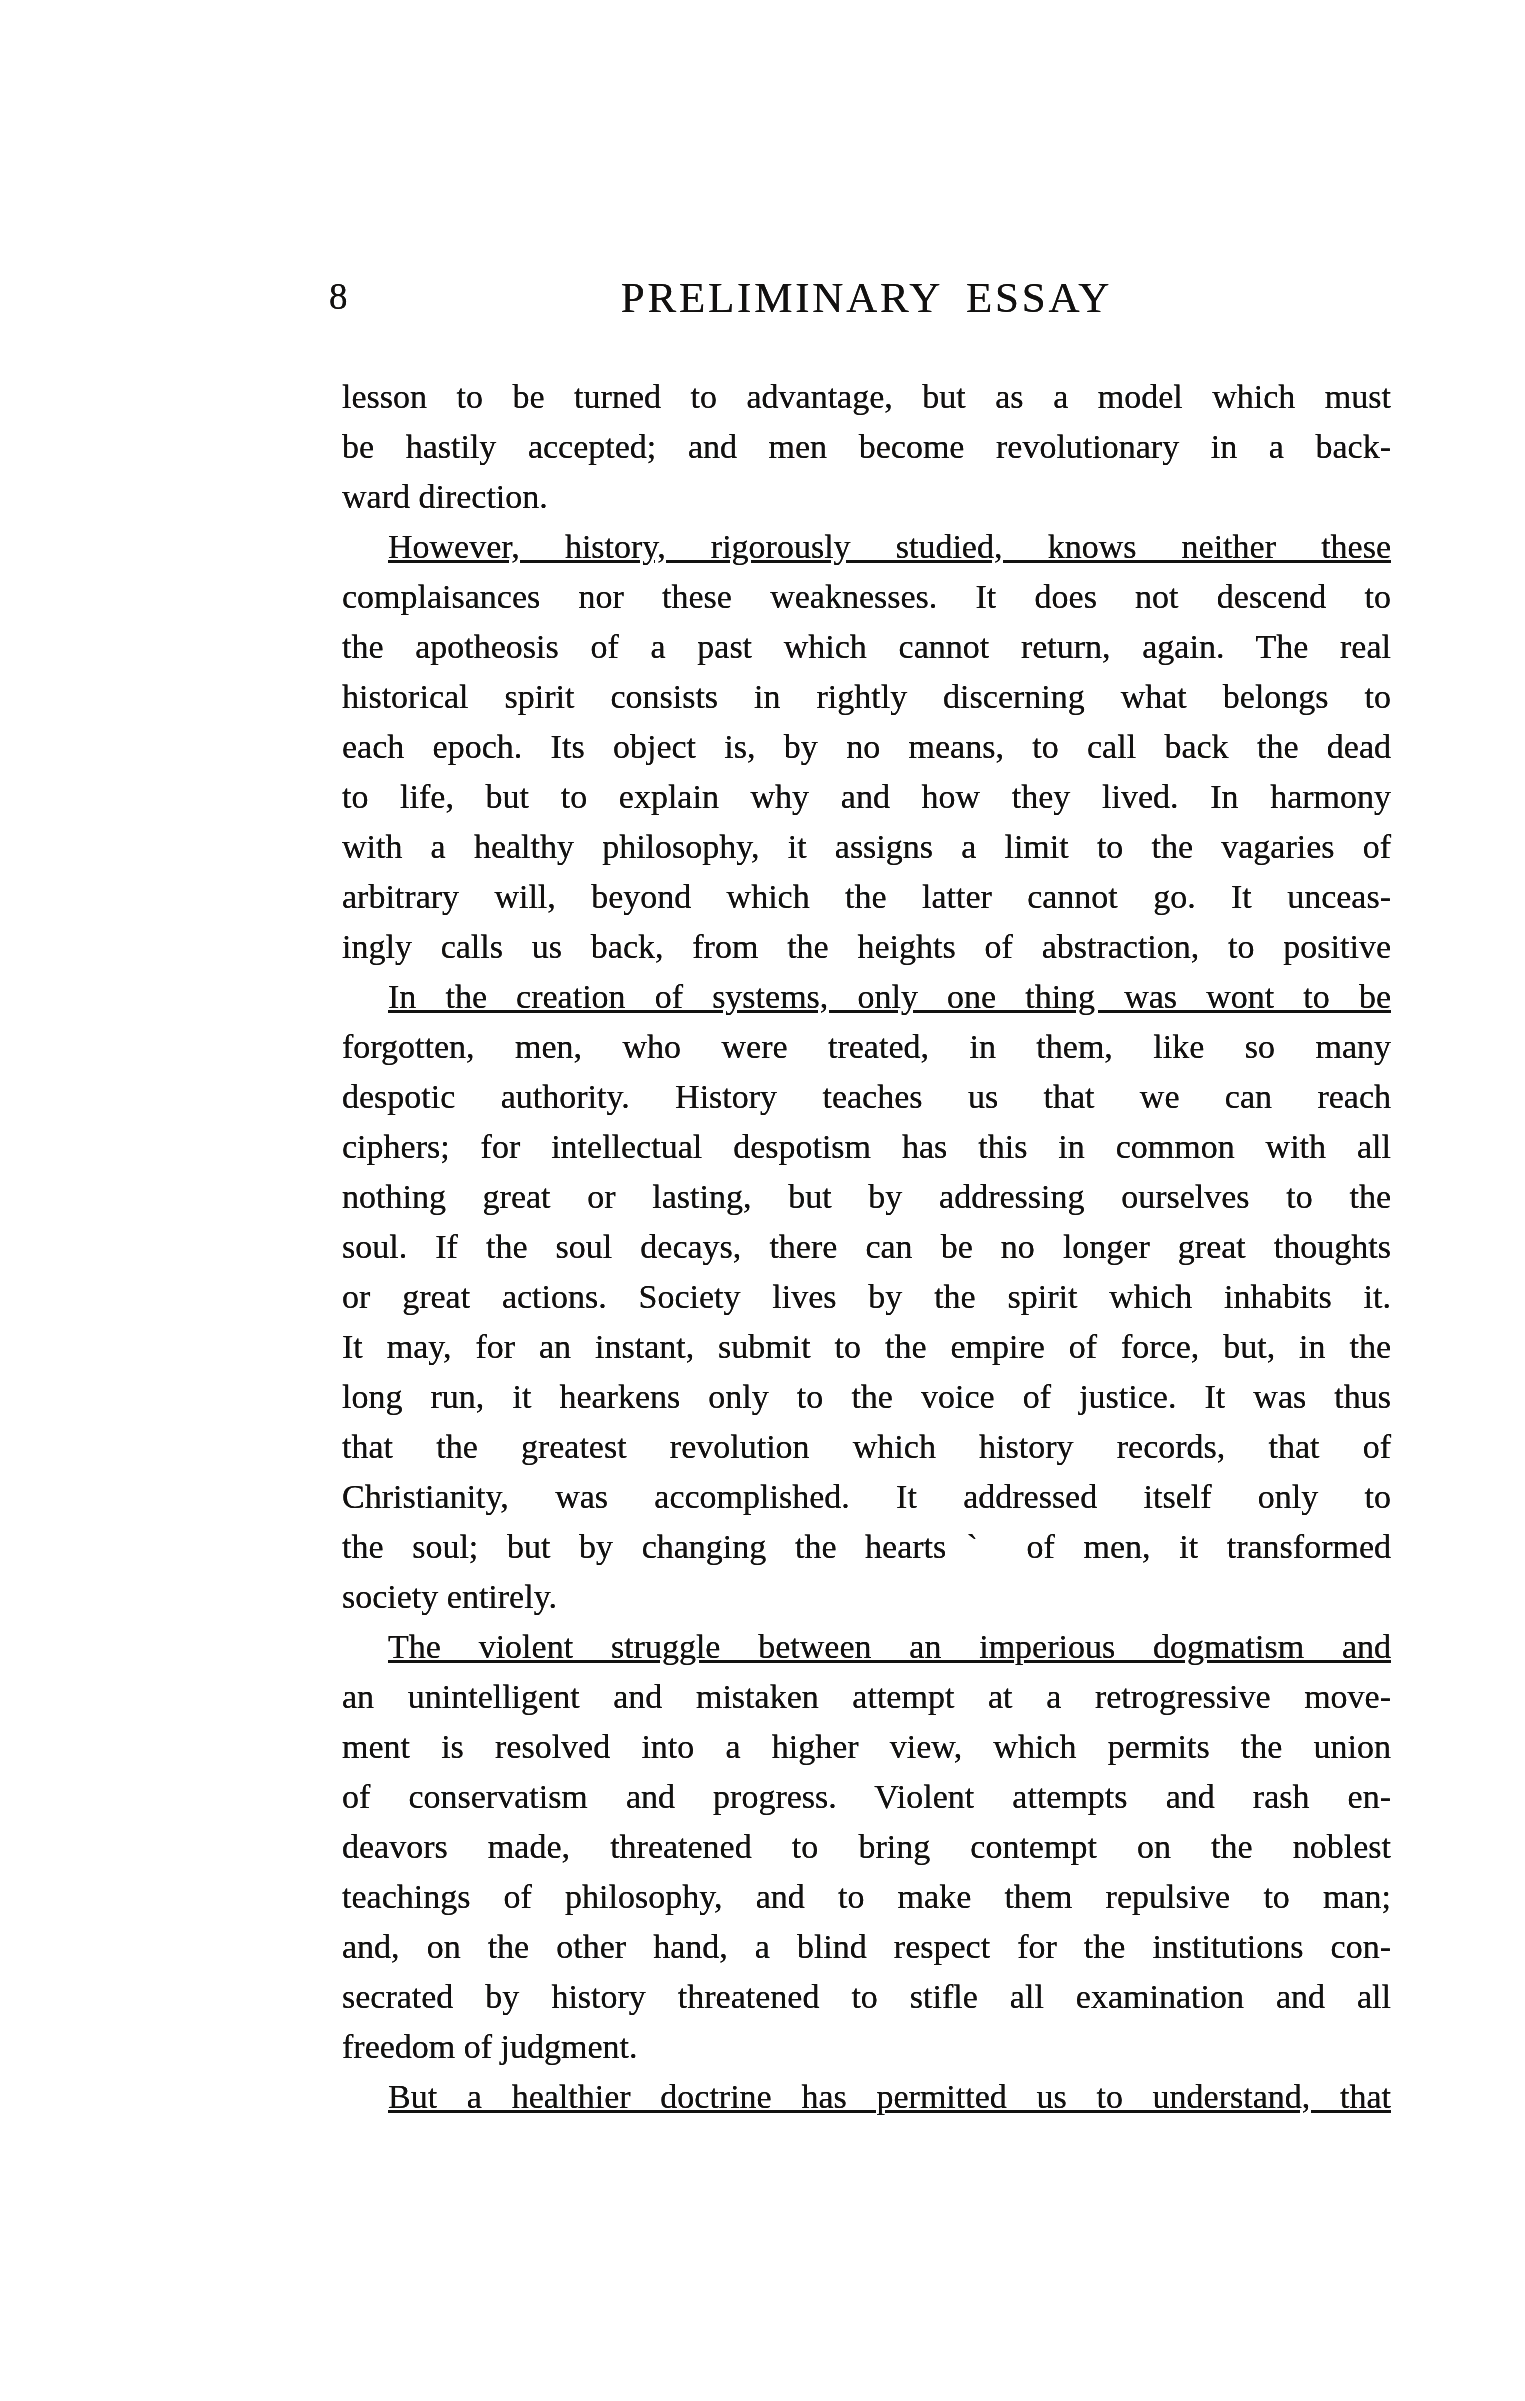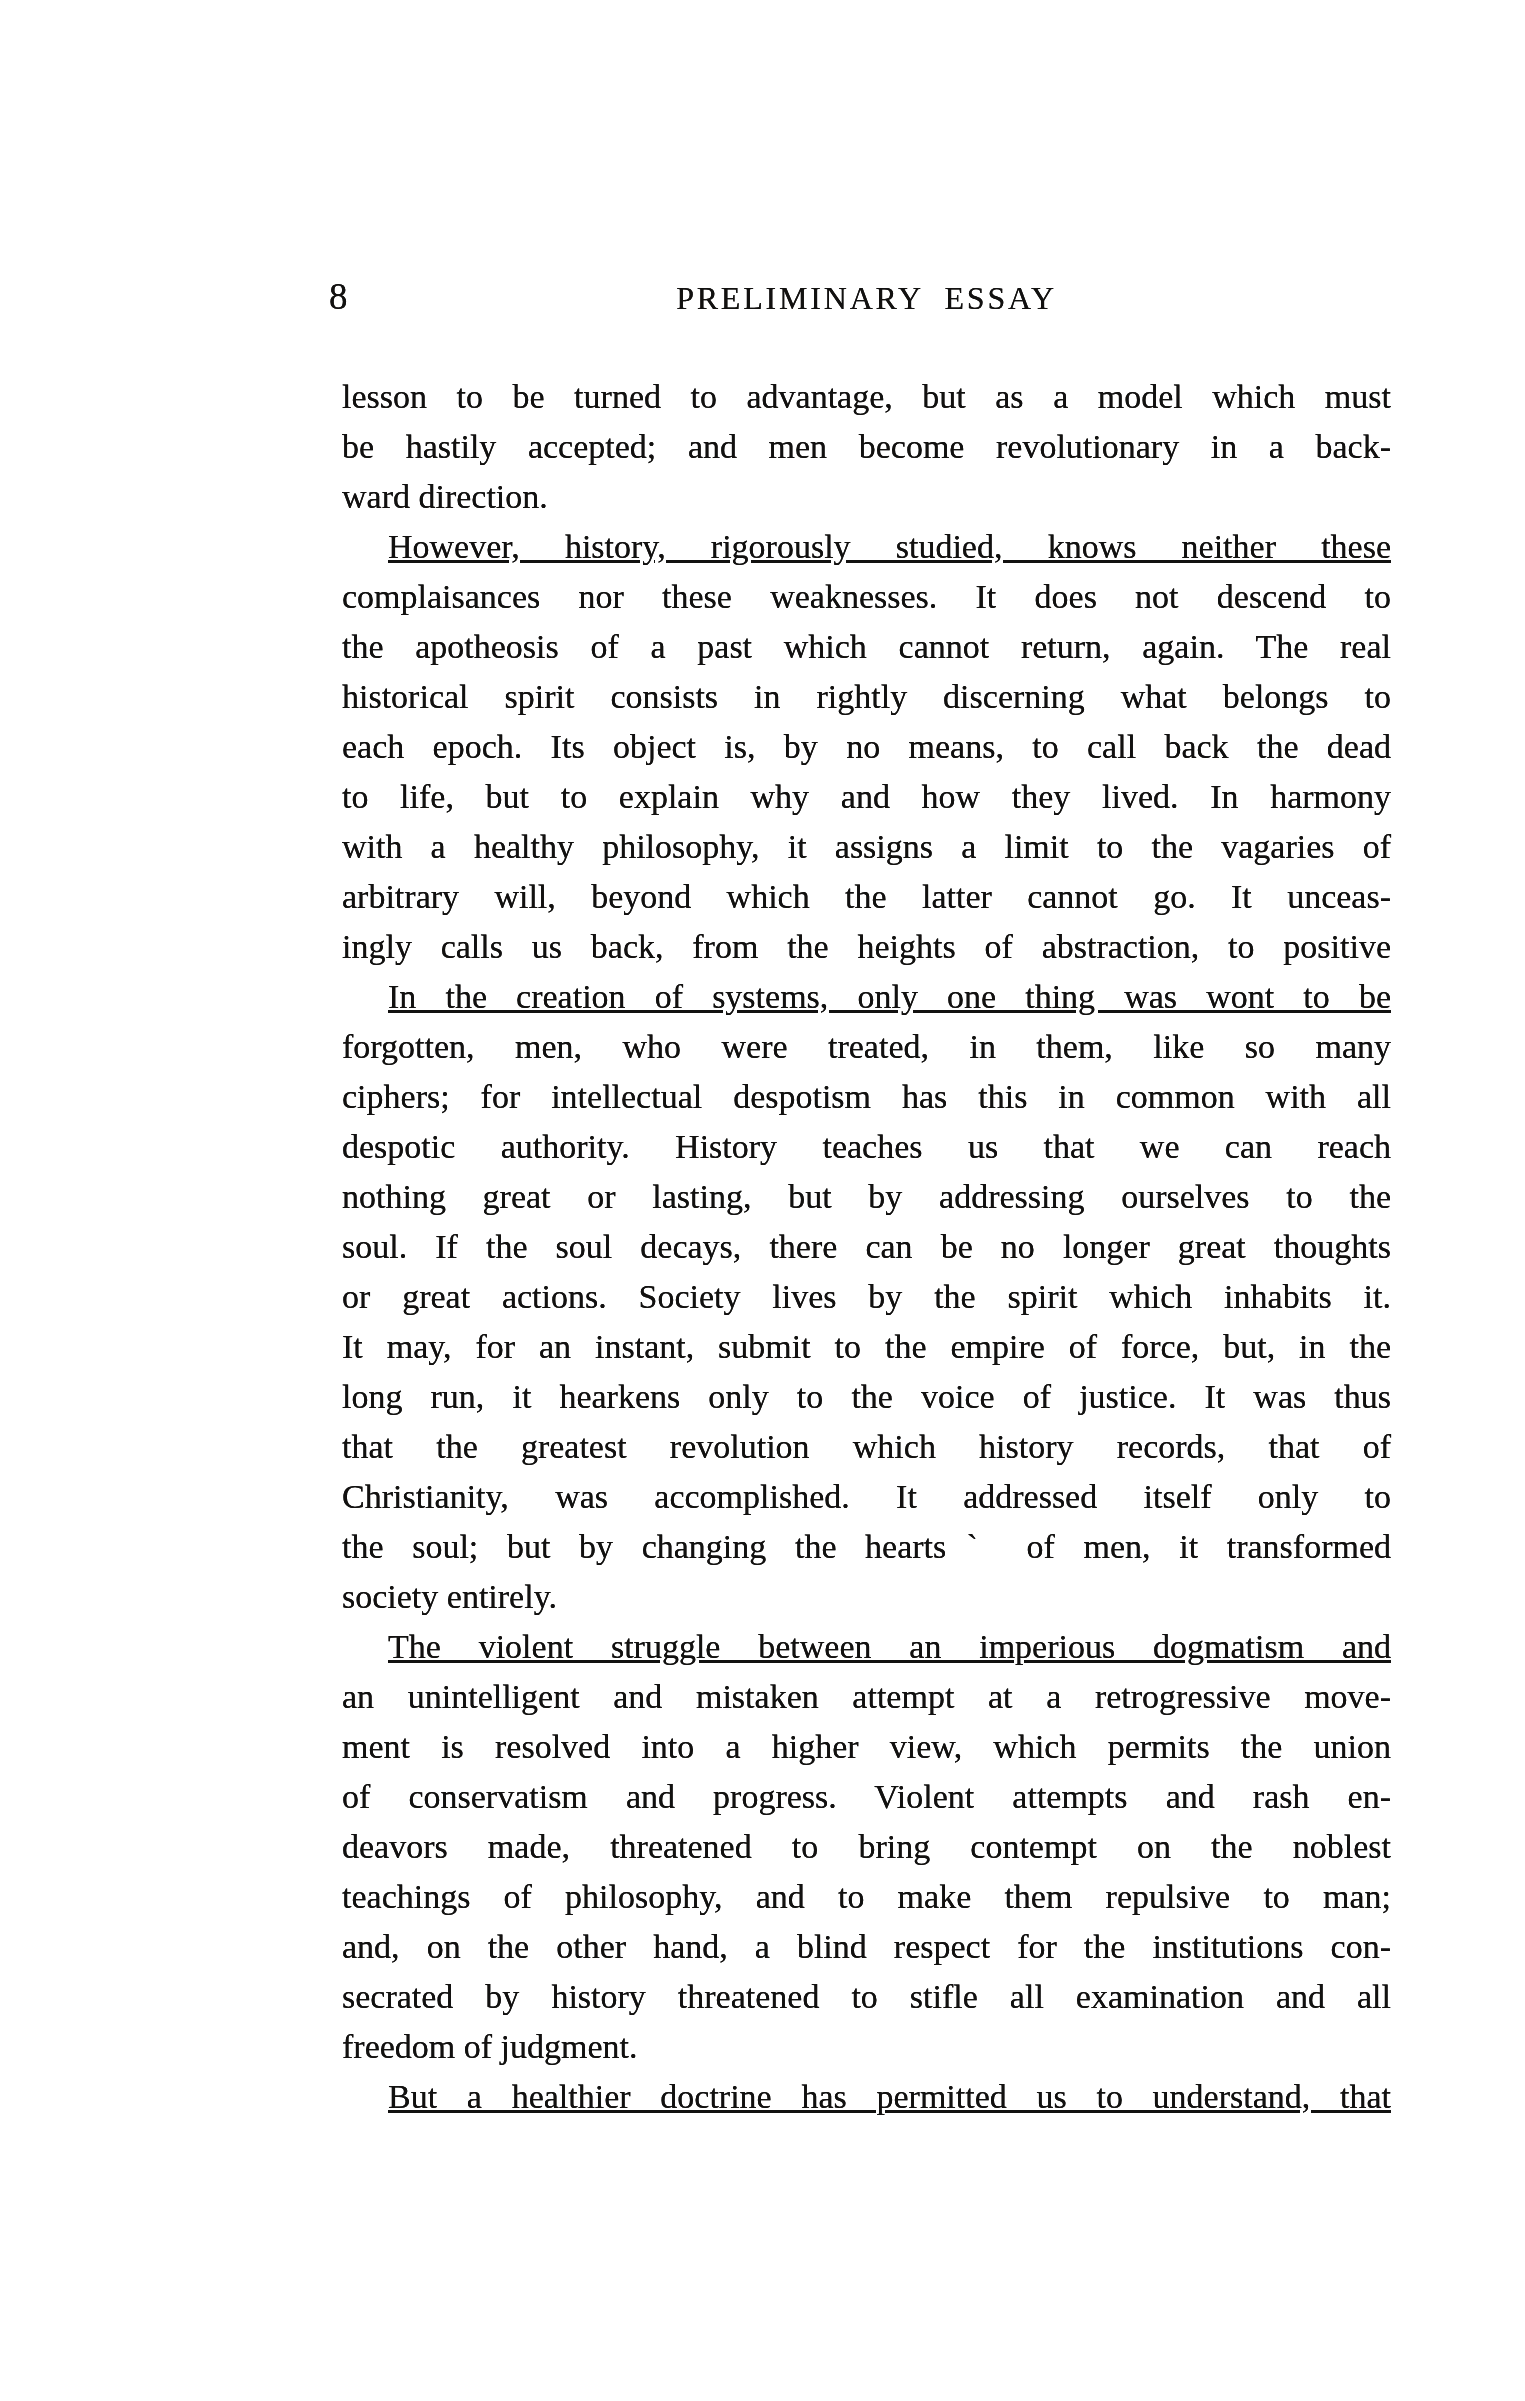--- a/index.html
+++ b/index.html
@@ -24,21 +24,21 @@
     font-size: 37px;
     line-height: 42px;
     text-shadow: 0 0 0.6px currentColor;
   }
   .running-header {
     position: absolute;
     left: 342px;
     top: 278px;
     width: 1049px;
     text-align: center;
-    font-size: 32px;
+    font-size: 43px;
     line-height: 40px;
     letter-spacing: 2.8px;
     word-spacing: 11px;
     text-shadow: 0 0 0.6px currentColor;
   }
   .body-block {
     position: absolute;
     left: 342px;
     top: 372px;
     width: 1049px;
@@ -83,22 +83,22 @@
         <div class="line">historical spirit consists in rightly discerning what belongs to</div>
         <div class="line">each epoch.  Its object is, by no means, to call back the dead</div>
         <div class="line">to life, but to explain why and how they lived.  In harmony</div>
         <div class="line">with a healthy philosophy, it assigns a limit to the vagaries of</div>
         <div class="line">arbitrary will, beyond which the latter cannot go.  It unceas-</div>
         <div class="line">ingly calls us back, from the heights of abstraction, to positive</div>
       </div>
       <div class="paragraph">
         <div class="line indent">In the creation of systems, only one thing was wont to be</div>
         <div class="line">forgotten, men, who were treated, in them, like so many</div>
+        <div class="line">despotic authority.  History teaches us that we can reach</div>
         <div class="line">ciphers; for intellectual despotism has this in common with all</div>
-        <div class="line">despotic authority.  History teaches us that we can reach</div>
         <div class="line">nothing great or lasting, but by addressing ourselves to the</div>
         <div class="line">soul.  If the soul decays, there can be no longer great thoughts</div>
         <div class="line">or great actions.  Society lives by the spirit which inhabits it.</div>
         <div class="line">It may, for an instant, submit to the empire of force, but, in the</div>
         <div class="line">long run, it hearkens only to the voice of justice.  It was thus</div>
         <div class="line">that the greatest revolution which history records, that of</div>
         <div class="line">Christianity, was accomplished.  It addressed itself only to</div>
         <div class="line">the soul; but by changing the heartsˋ of men, it transformed</div>
         <div class="line endline">society entirely.</div>
       </div>

